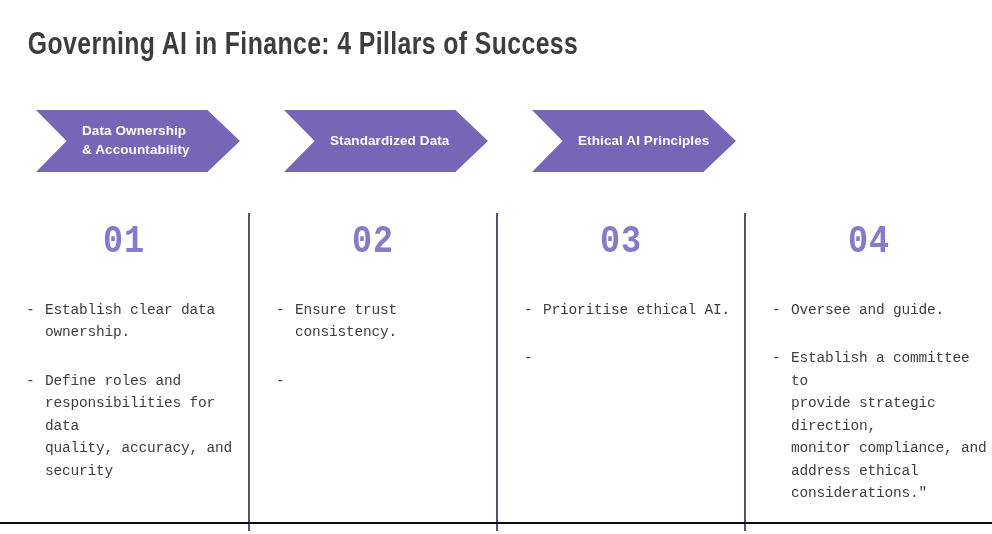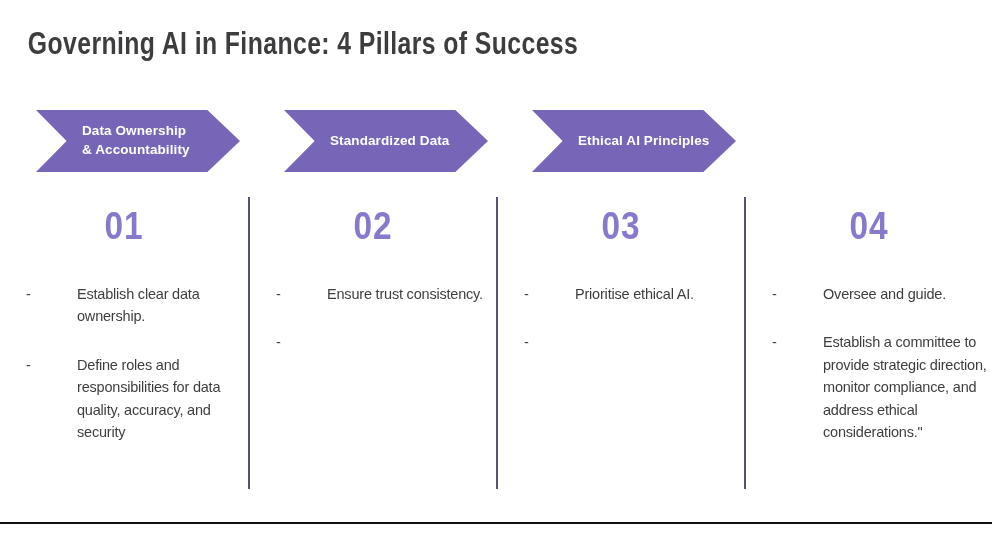--- a/index.html
+++ b/index.html
@@ -55,26 +55,27 @@
   .arrow-label {
     color: var(--banner-text, #ffffff);
     font-size: 13.5px;
     font-weight: bold;
     line-height: 1.4;
     white-space: pre-line;
     letter-spacing: 0.1px;
   }
   .columns {
     position: absolute;
-    top: 197px;
+    top: 213px;
     left: 0;
     width: 892px;
     height: 292px;
     display: grid;
     grid-template-columns: repeat(4, 248px);
+    font-family: Liberation Mono, monospace;
   }
   .pillar-col {
     box-sizing: border-box;
   }
   .pillar-col + .pillar-col {
     border-left: 2px solid var(--divider, #57546f);
   }
   .pillar-number {
     margin-top: 10px;
     text-align: center;
@@ -98,21 +99,20 @@
     letter-spacing: -0.2px;
     line-height: 1.55;
     color: var(--body-text, #3e3e40);
   }
   .dash {
     flex: none;
     width: 19px;
   }
   .bullet-text {
     white-space: pre-line;
-    margin-left: 32px;
   }
   .footer-line {
     position: absolute;
     left: 0;
     right: 0;
     bottom: 10px;
     height: 2px;
     background: var(--footer-line, #0f0f0f);
   }
 </style>

